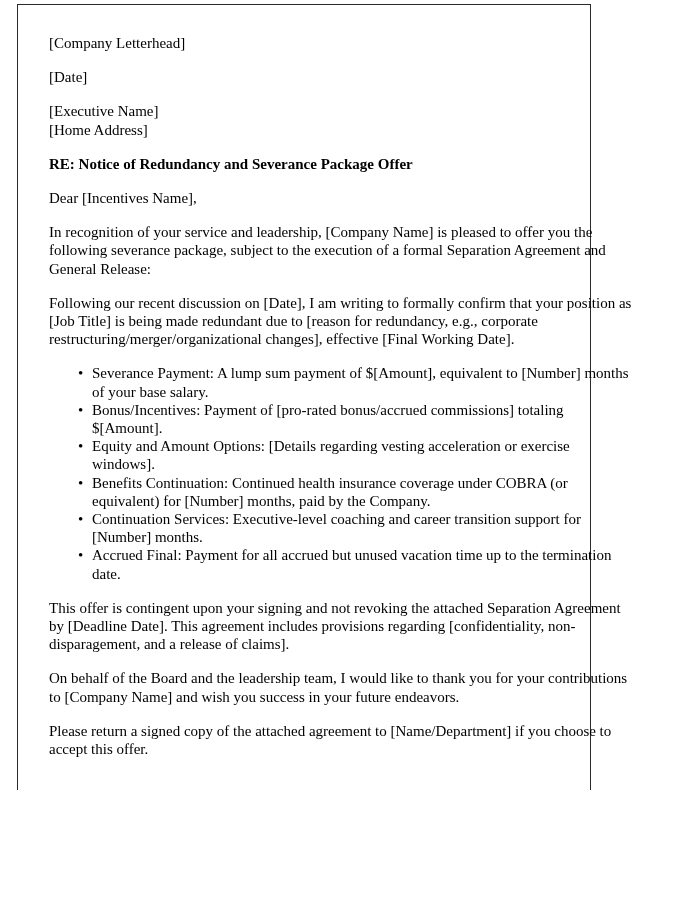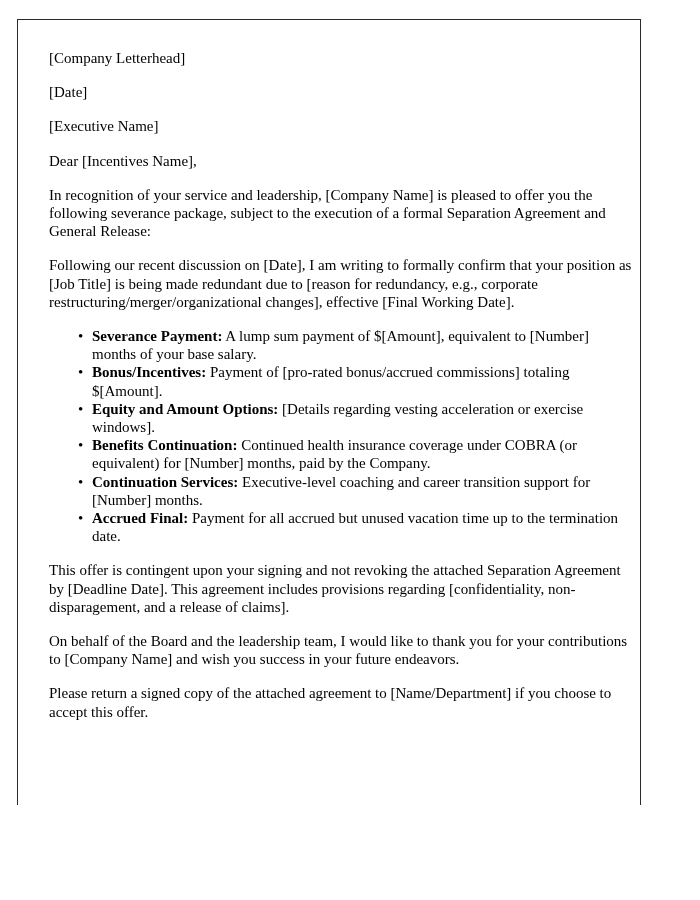--- a/index.html
+++ b/index.html
@@ -13,22 +13,22 @@
     position: relative;
     font-family: "Liberation Serif", "DejaVu Serif", serif;
     color: #000000;
     overflow: hidden;
   }
 
   
   .page-frame {
     position: absolute;
     left: 17px;
-    top: 19px;
-    width: 624px;
+    top: 4px;
+    width: 574px;
     height: 786px;
     border-top: 1.5px solid #2a2a2a;
     border-left: 1.5px solid #2a2a2a;
     border-right: 1.5px solid #2a2a2a;
     border-bottom: none;
     box-sizing: border-box;
     background: #ffffff;
   }
 
   .doc-body {
@@ -70,37 +70,39 @@
     padding: 0;
   }
   ul.benefits li .bullet-dot {
     position: absolute;
     left: -14px;
     top: 0;
     line-height: 18.2px;
     font-size: 15px;
   }
   ul.benefits li .item-term {
-    font-weight: bold;
+    font-weight: normal;
   }
 </style>
 </head>
 <body>
 
 <div class="page-frame">
   <div class="doc-body">
 
     <p class="block">[Company Letterhead]</p>
 
     <p class="block">[Date]</p>
 
     <div class="address-block">
       <span class="addr-line">[Executive Name]</span>
+      <span class="addr-line">[Home Address]</span>
     </div>
 
+    <p class="re-line">RE: Notice of Redundancy and Severance Package Offer</p>
 
     <p class="block">Dear [Incentives Name],</p>
 
     <p class="block">In recognition of your service and leadership, [Company Name] is pleased to offer you the following severance package, subject to the execution of a formal Separation Agreement and General Release:</p>
 
     <p class="block">Following our recent discussion on [Date], I am writing to formally confirm that your position as [Job Title] is being made redundant due to [reason for redundancy, e.g., corporate restructuring/merger/organizational changes], effective [Final Working Date].</p>
 
     <ul class="benefits">
       <li>
         <span class="bullet-dot">•</span><span class="item-term">Severance Payment:</span><span> A lump sum payment of $[Amount], equivalent to [Number] months of your base salary.</span>

